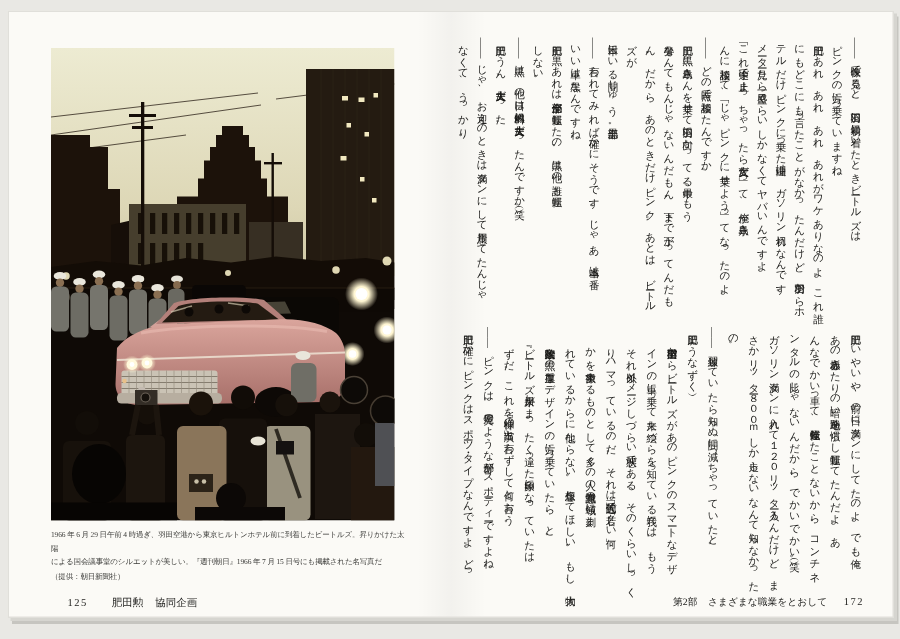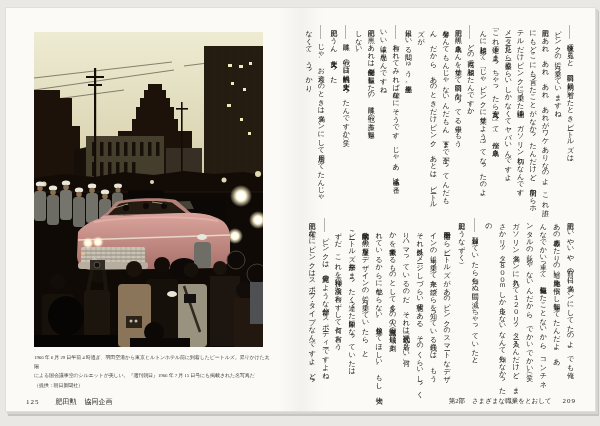--- a/index.html
+++ b/index.html
@@ -6,21 +6,21 @@
     font-family:"Liberation Serif","DejaVu Serif",serif;}
   .spread{position:absolute;left:5px;top:7px;width:589px;height:403px;background:#fbfaf6;
     border:1px solid #e0dfda;box-shadow:2px 2px 0 #d6d5d0,3px 4px 0 #c6c5c0;}
   .gutter{position:absolute;left:50%;top:0;bottom:0;width:46px;transform:translateX(-50%);
     background:linear-gradient(90deg,rgba(0,0,0,0) 0%,rgba(0,0,0,0.035) 50%,rgba(0,0,0,0) 100%);}
   
   .photo{position:absolute;left:28px;top:24px;width:229px;height:315px;margin:0;padding:0;}
   .photo svg{display:block;width:229px;height:315px;}
   .caption{position:absolute;left:28px;top:345px;width:236px;color:#3b3b38;
     font-size:5px;line-height:9.2px;letter-spacing:-0.1px;}
-  .footer-left{position:absolute;left:20px;top:389px;font-size:7px;color:#1e1e1c;}
+  .footer-left{position:absolute;left:39px;top:389px;font-size:7px;color:#1e1e1c;}
   .footer-left .pnum{letter-spacing:1px;margin-right:16px;}
   .footer-left .fname{margin-right:8px;}
   
   .band{position:absolute;right:19px;writing-mode:vertical-rl;color:#171715;}
   .band-top{top:17px;height:184px;}
   .band-bottom{top:210px;height:176px;}
   .vcol{font-size:7px;line-height:12.45px;letter-spacing:0;height:100%;}
   .band-bottom .vcol{line-height:13.6px;}
   .vcol.gothic{font-family:"Liberation Sans","DejaVu Sans",sans-serif;}
   .vcol.indent{padding-top:9px;}
@@ -298,16 +298,16 @@
       <div class="vcol gothic indent">かを象徴するものとして多くの人の無意識の領域に刻ま</div>
       <div class="vcol gothic indent">れているからに他ならない。想像してほしい。もし、大物</div>
       <div class="vcol gothic indent">政治家的な黒の重厚なデザインの方に乗っていたら、と。</div>
       <div class="vcol gothic indent">『ビートルズ来日』がまったく違った印象になっていたは</div>
       <div class="vcol gothic indent">ずだ。これを「神様の演出」と言わずして何と言おう。</div>
       <div class="vcol">――ピンクは、尾翼のような部分がスポーティーですよね。</div>
       <div class="vcol">肥田　確かにピンクはスポーツ・タイプなんですよ。どっ</div>
     </div>
 
     <div class="footer-right">
-      <span class="part">第2部</span><span>さまざまな職業をとおして</span><span class="pnum">209</span>
+      <span class="part">第2部</span><span>さまざまな職業をとおして</span><span class="pnum">172</span>
     </div>
   </div>
 </div>
 
 </body></html>

